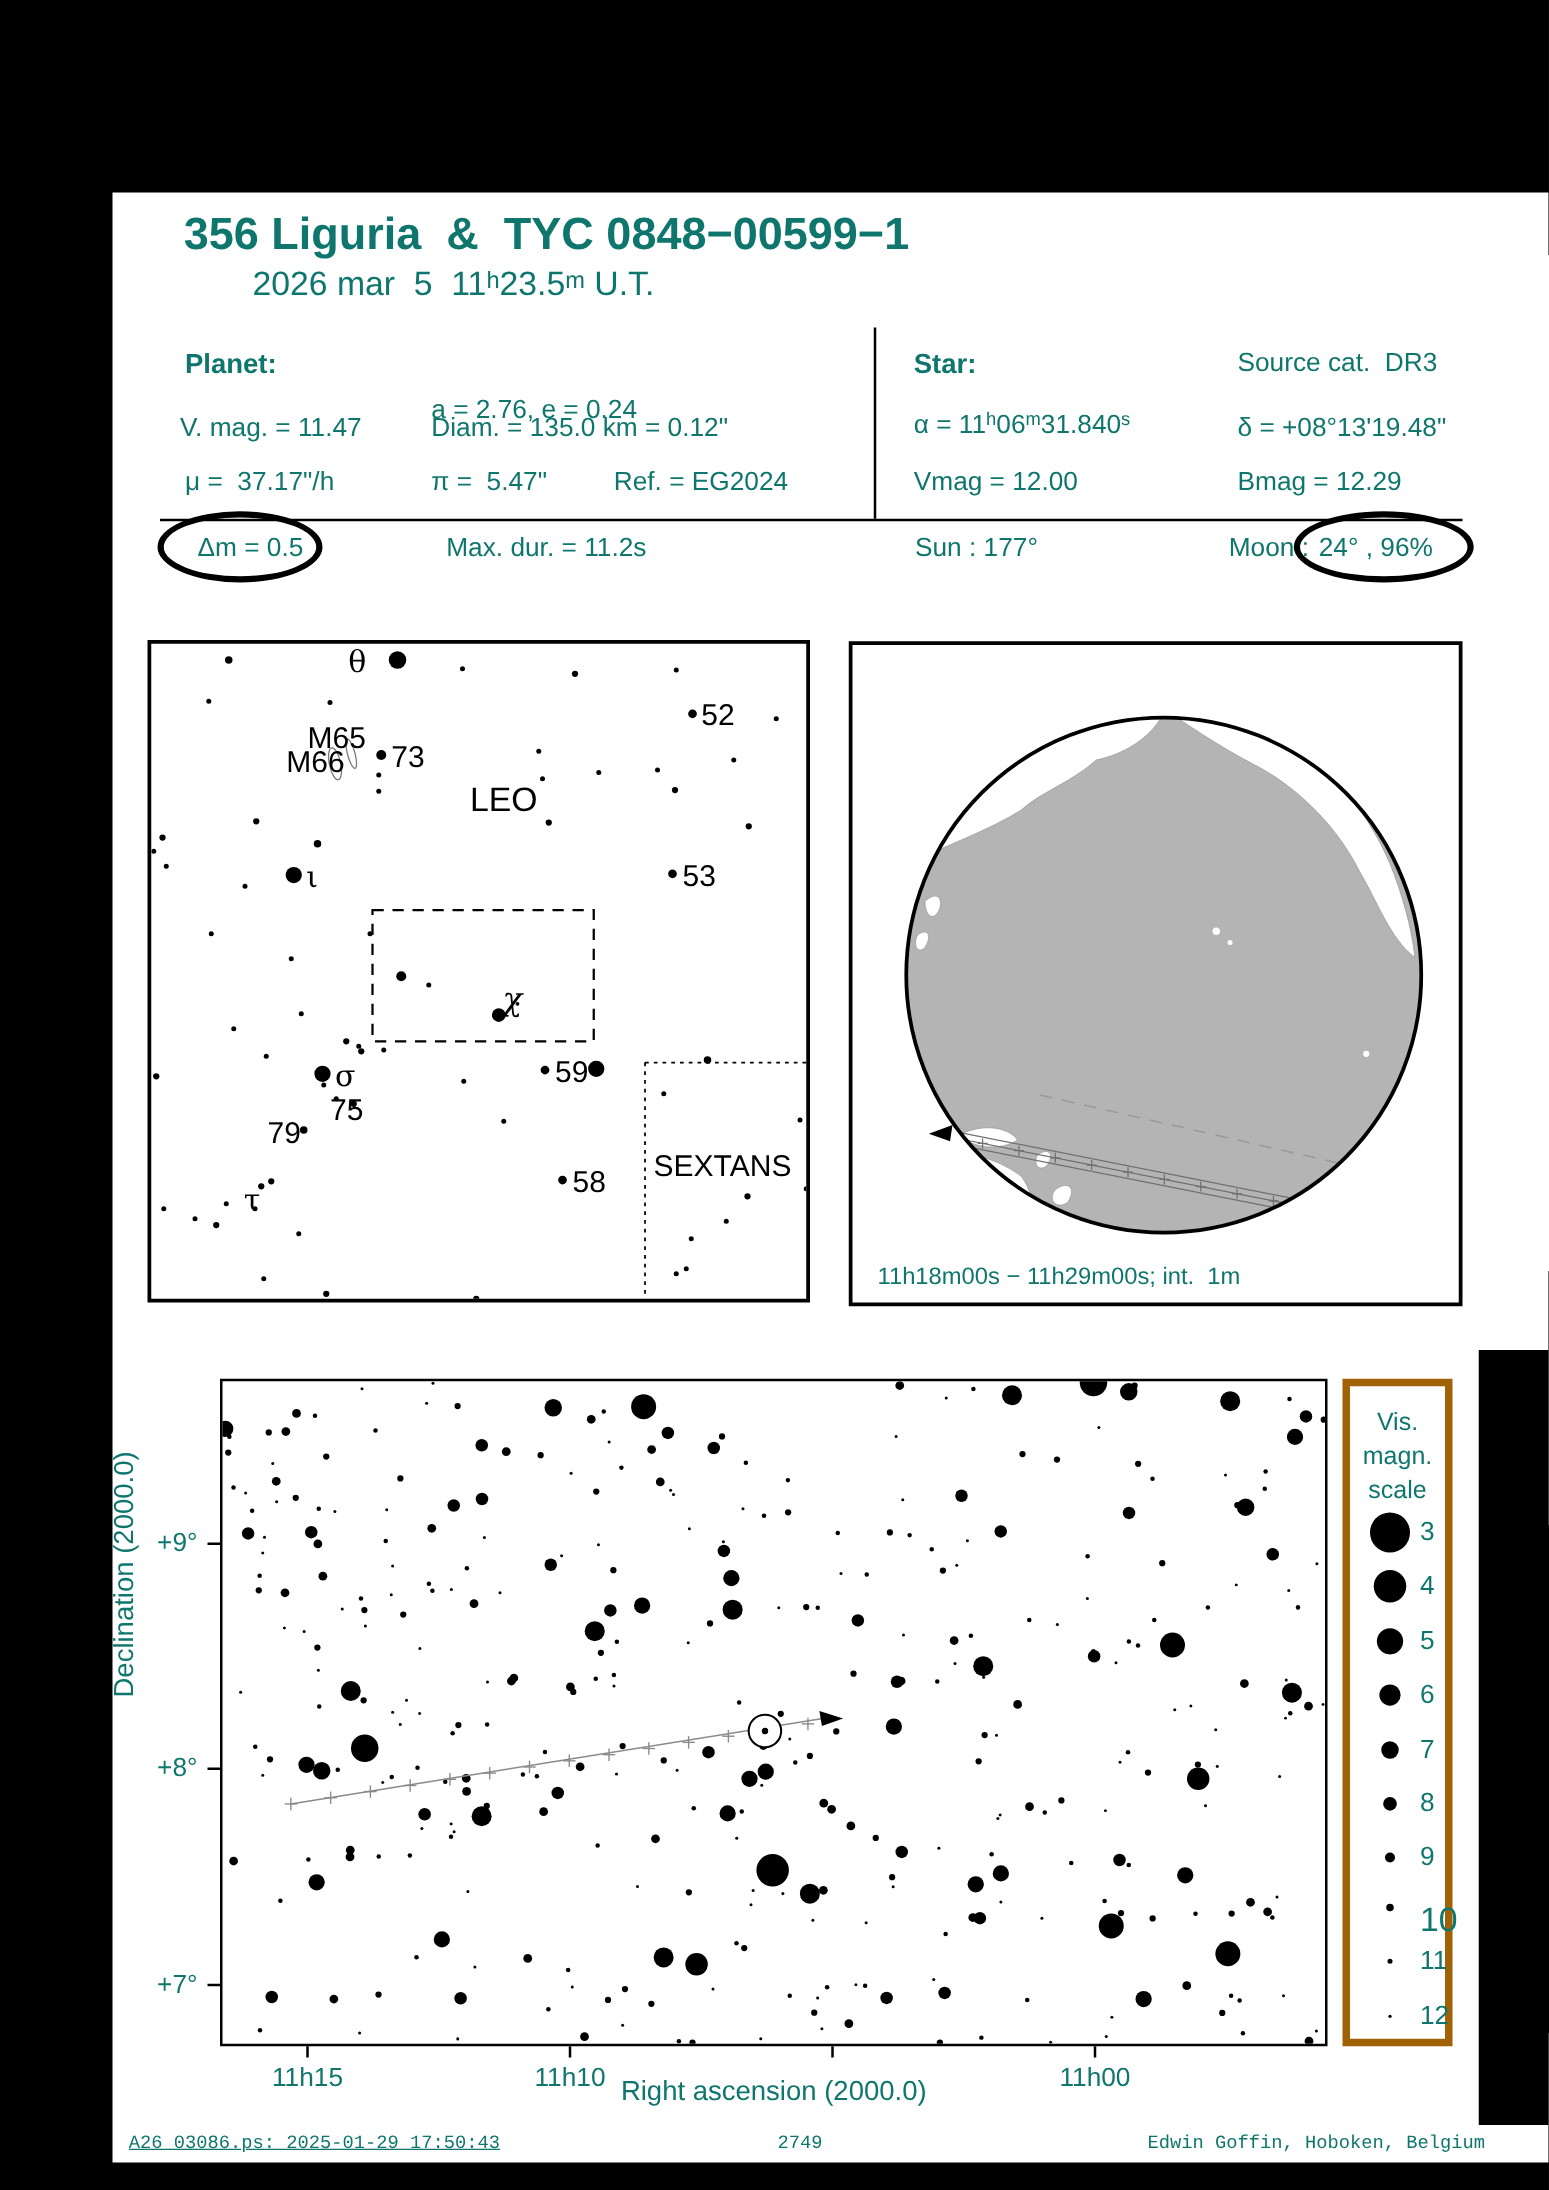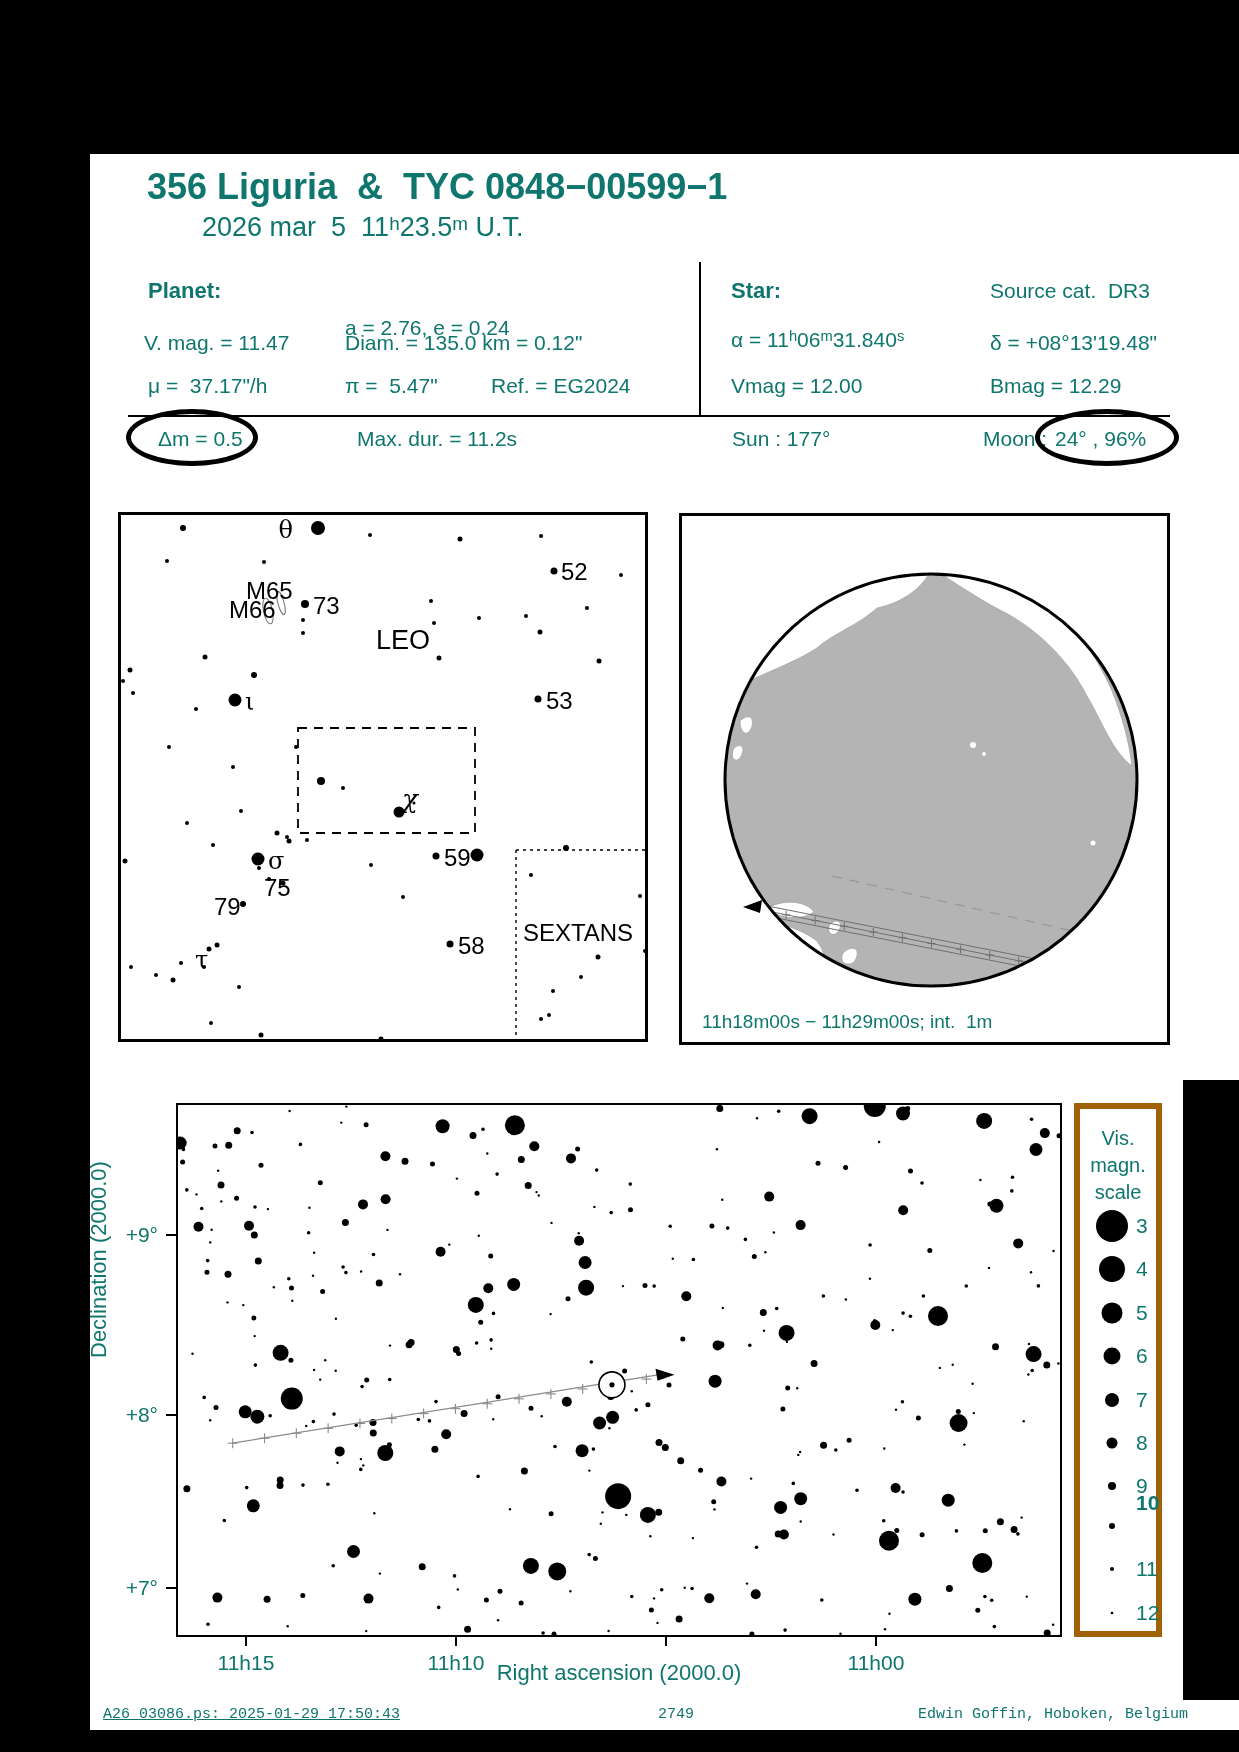--- a/index.html
+++ b/index.html
@@ -654,21 +654,21 @@
         <circle cx="18" cy="18" r="5.5" fill="#000"></circle>
       </svg>
       <div style="position: absolute; left: 56px; top: 321.9px; font-size: 21px;">8</div>
       <svg width="36" height="36" style="position: absolute; left: 14px; top: 358.83px;">
         <circle cx="18" cy="18" r="4" fill="#000"></circle>
       </svg>
       <div style="position: absolute; left: 56px; top: 364.83px; font-size: 21px;">9</div>
       <svg width="36" height="36" style="position: absolute; left: 14px; top: 399.11px;">
         <circle cx="18" cy="18" r="3" fill="#000"></circle>
       </svg>
-      <div style="position: absolute; left: 56px; top: 382px; font-size: 21px; font-weight: bold;">10</div>
+      <div style="position: absolute; left: 56px; top: 412px; font-size: 27px;">10</div>
       <svg width="36" height="36" style="position: absolute; left: 14px; top: 442.04px;">
         <circle cx="18" cy="18" r="2" fill="#000"></circle>
       </svg>
       <div style="position: absolute; left: 56px; top: 448.04px; font-size: 21px;">11</div>
       <svg width="36" height="36" style="position: absolute; left: 14px; top: 486.03px;">
         <circle cx="18" cy="18" r="1.3" fill="#000"></circle>
       </svg>
       <div style="position: absolute; left: 56px; top: 492.03px; font-size: 21px;">12</div>
     </div>
   <div id="axis-layer">
@@ -687,15 +687,15 @@
       <div class="abs" style="left: 166px; top: 1586.87px; width: 10px; height: 2px; background: rgb(0, 0, 0);"></div>
       <div class="abs" style="left: 158px; top: 1575.87px; font-size: 21px; white-space: pre; transform: translateX(-100%);">+7°</div>
     </div>
 
   <div class="txt" style="left:86px;top:1358px;font-size:22px;transform:rotate(-90deg);transform-origin:0 0;">Declination (2000.0)</div>
   <div class="txt" style="left:619px;top:1660px;font-size:22px;transform:translateX(-50%);">Right ascension (2000.0)</div>
 
   <div class="abs" style="left:1183px;top:1080px;width:56px;height:620px;background:#000;"></div>
 
   <div class="txt mono" style="left:103px;top:1706px;text-decoration:underline;">A26_03086.ps: 2025-01-29 17:50:43</div>
-  <div class="txt mono" style="left:640px;top:1706px;transform:translateX(-50%);margin-left:36px;">2749</div>
+  <div class="txt mono" style="left:640px;top:1706px;transform:translateX(-50%);">2749</div>
   <div class="txt mono" style="left:918px;top:1706px;">Edwin Goffin, Hoboken, Belgium</div>
 </div>
 
 </body></html>

